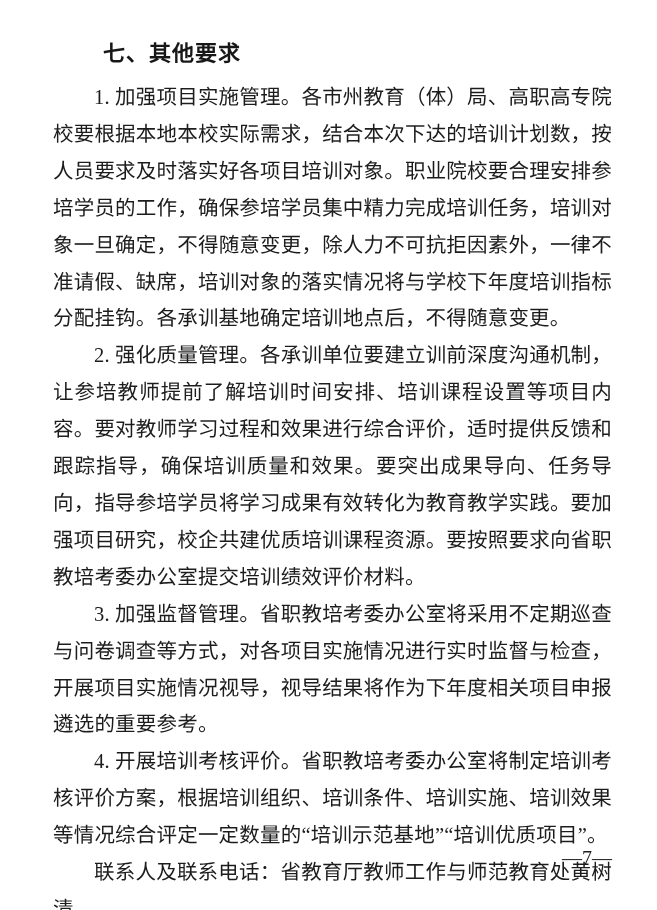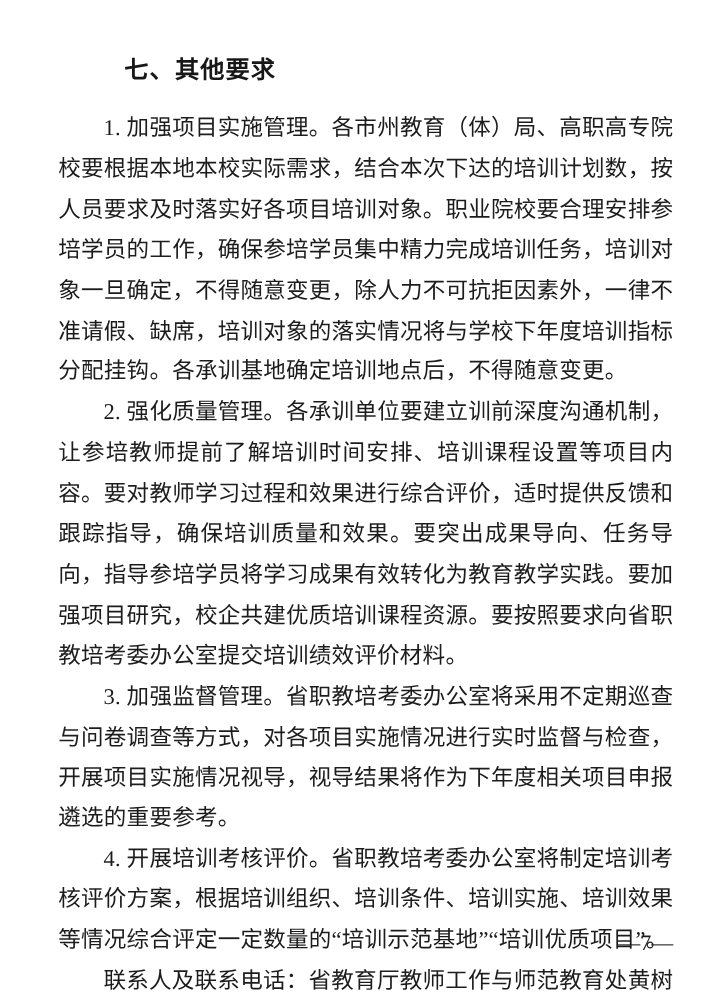--- a/index.html
+++ b/index.html
@@ -17,21 +17,21 @@
     padding: 29px 45px 0 53px;
     overflow: hidden;
     color: #1c1c1c;
   }
   .section-heading {
     font-family: "Liberation Sans", "DejaVu Sans", sans-serif;
     font-weight: bold;
     font-size: 22px;
     line-height: 38px;
     text-indent: 2em;
-    margin: 16px;
+    margin: 6px;
     letter-spacing: 1px;
     color: #171717;
   }
   .section-body p {
     font-family: "Liberation Serif", "DejaVu Serif", serif;
     font-size: 20.5px;
     line-height: 36.9px;
     text-align: justify;
     text-indent: 2em;
     margin: 0;

